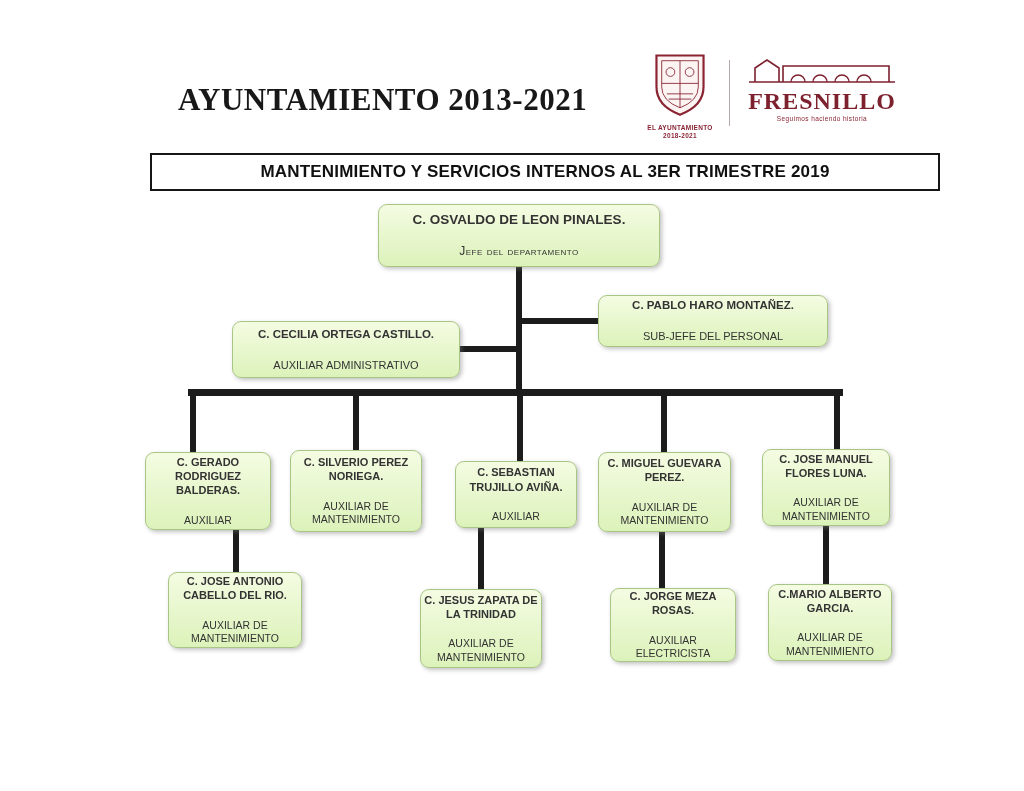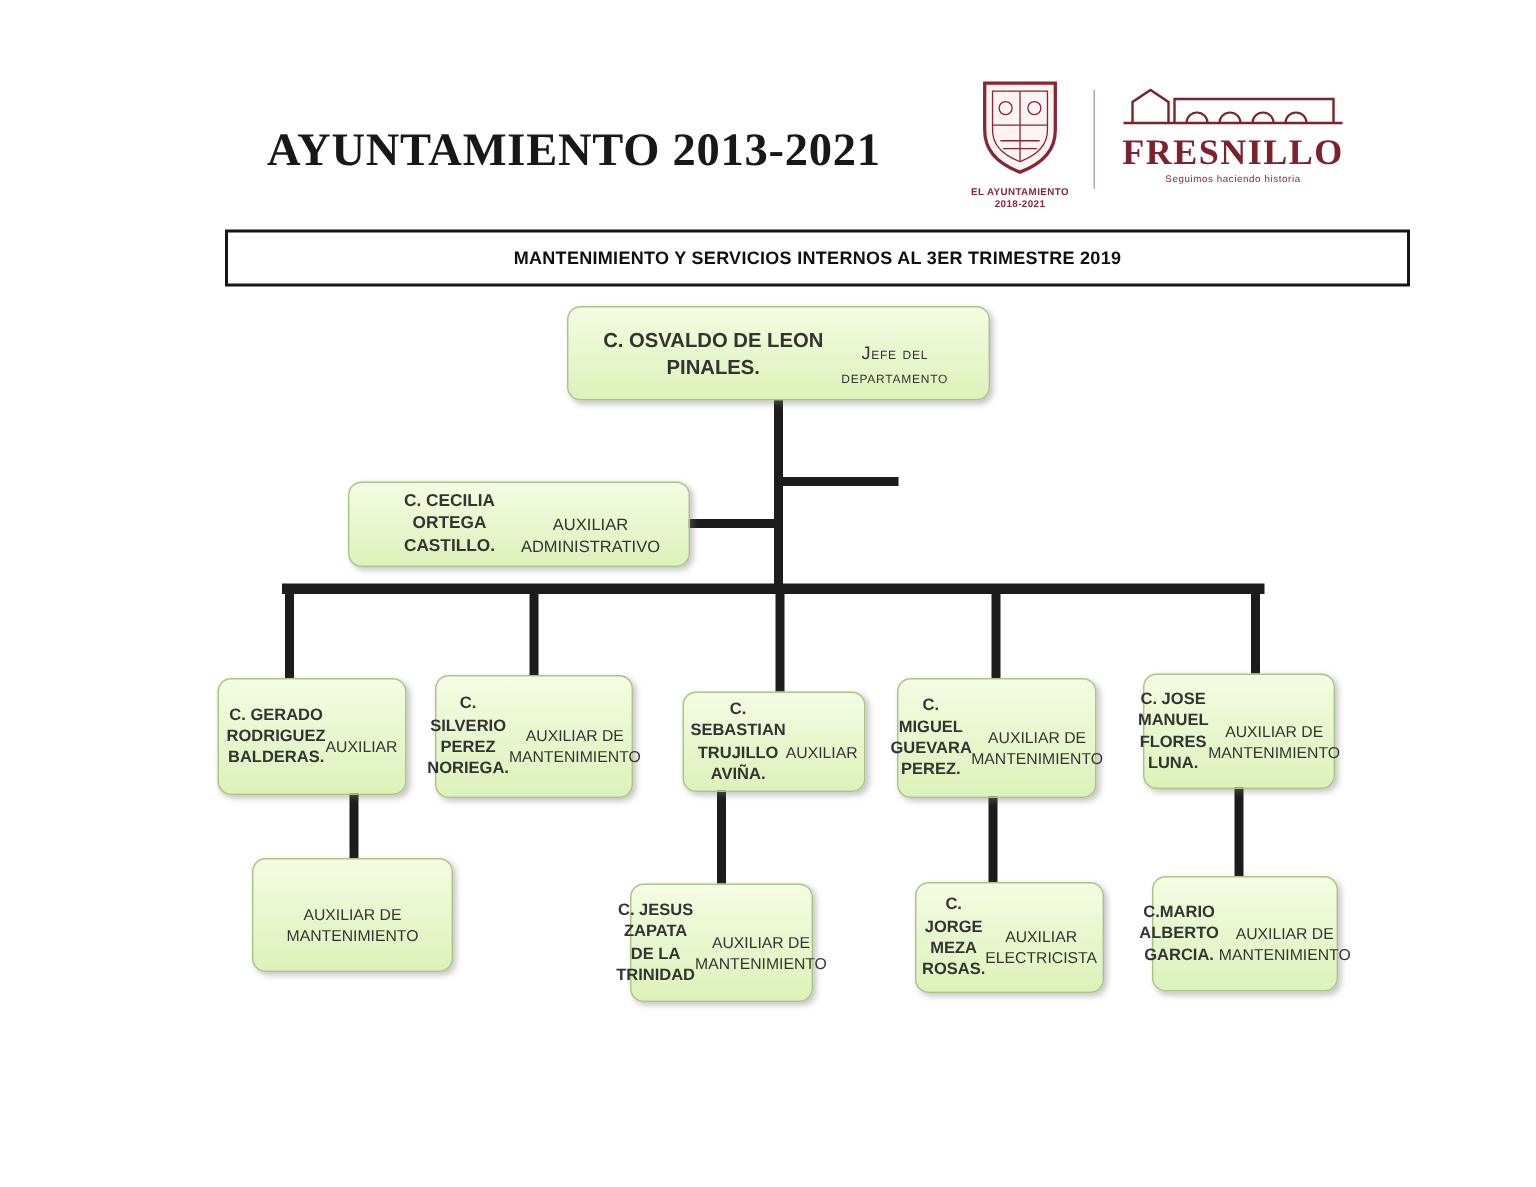--- a/index.html
+++ b/index.html
@@ -21,31 +21,31 @@
   .fresnillo-word{
     font-family:"Liberation Serif",serif;font-weight:bold;font-size:24px;color:#7d212e;
     letter-spacing:1px;line-height:1;margin-top:1px;white-space:nowrap;
   }
   .fresnillo-tag{font-size:6.5px;color:#8a2433;margin-top:2px;letter-spacing:.4px;}
 
   
   .banner{
     position:absolute;left:150px;top:153px;width:786px;height:34px;
     border:2px solid #161616;display:flex;align-items:center;justify-content:center;
-    font-weight:bold;font-size:12px;color:#101010;letter-spacing:.2px;background:#fff;
+    font-weight:bold;font-size:17px;color:#101010;letter-spacing:.2px;background:#fff;
   }
 
   
   .node{
     position:absolute;box-sizing:border-box;
     background:linear-gradient(180deg,#f4fce2 0%,#dcf2ba 100%);
     border:1px solid #a9c585;border-radius:9px;
     box-shadow:2px 2px 4px rgba(120,120,120,.45);
-    display:flex;flex-direction:row;align-items:center;justify-content:center;
-    text-align:center;padding:4px 19px;
+    display:flex;flex-direction:column;align-items:center;justify-content:center;
+    text-align:center;padding:4px 2px;
   }
   .node .nm{font-weight:bold;font-size:11px;line-height:1.3;color:#333;}
   .node .tt{font-size:10.5px;line-height:1.3;color:#333;margin-top:16px;}
   .node.lvl0 .nm{font-size:13.5px;}
   .node.lvl0 .tt{font-size:12px;font-variant:small-caps;letter-spacing:.5px;}
   .node.lvl1 .nm{font-size:11.5px;}
   .node.lvl1 .tt{font-size:11px;}
 
   .pos-jefe{left:378px;top:204px;width:282px;height:63px}
   .pos-subjefe{left:598px;top:295px;width:230px;height:52px}
@@ -128,20 +128,24 @@
   <div class="line ln-d1"></div>
   <div class="line ln-d2"></div>
   <div class="line ln-d3"></div>
   <div class="line ln-d4"></div>
 
   <div class="node lvl0 pos-jefe">
     <div class="nm">C. OSVALDO DE LEON PINALES.</div>
     <div class="tt">Jefe del departamento</div>
   </div>
 
+  <div class="node lvl1 pos-subjefe">
+    <div class="nm">C. PABLO HARO MONTAÑEZ.</div>
+    <div class="tt">SUB-JEFE DEL PERSONAL</div>
+  </div>
 
   <div class="node lvl1 pos-auxadmin">
     <div class="nm">C. CECILIA ORTEGA CASTILLO.</div>
     <div class="tt">AUXILIAR ADMINISTRATIVO</div>
   </div>
 
   <div class="node pos-aux1">
     <div class="nm">C. GERADO RODRIGUEZ BALDERAS.</div>
     <div class="tt">AUXILIAR</div>
   </div>
@@ -160,20 +164,21 @@
     <div class="nm">C. MIGUEL GUEVARA PEREZ.</div>
     <div class="tt">AUXILIAR DE MANTENIMIENTO</div>
   </div>
 
   <div class="node pos-aux5">
     <div class="nm">C. JOSE MANUEL FLORES LUNA.</div>
     <div class="tt">AUXILIAR DE MANTENIMIENTO</div>
   </div>
 
   <div class="node pos-sub1">
+    <div class="nm">C. JOSE ANTONIO CABELLO DEL RIO.</div>
     <div class="tt">AUXILIAR DE MANTENIMIENTO</div>
   </div>
 
   <div class="node pos-sub2">
     <div class="nm">C. JESUS ZAPATA DE LA TRINIDAD</div>
     <div class="tt">AUXILIAR DE MANTENIMIENTO</div>
   </div>
 
   <div class="node pos-sub3">
     <div class="nm">C. JORGE MEZA ROSAS.</div>

